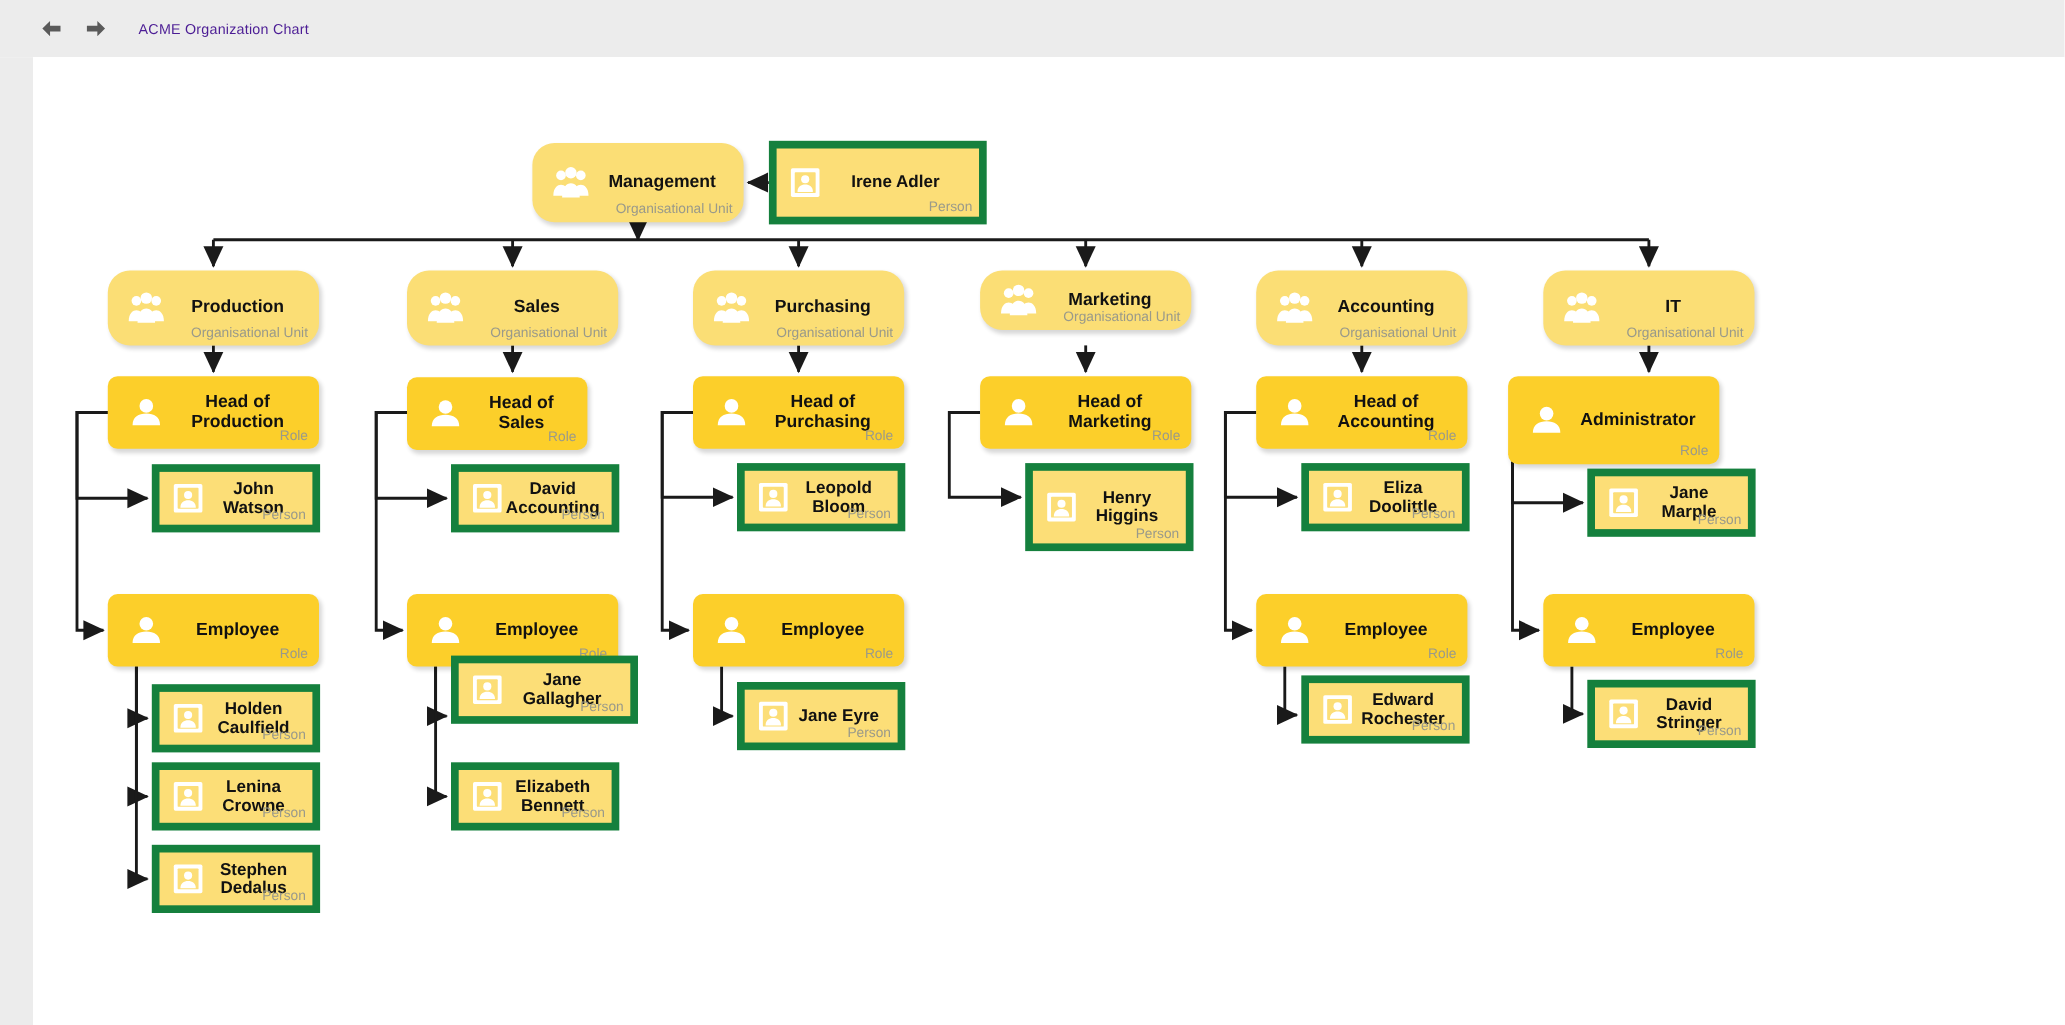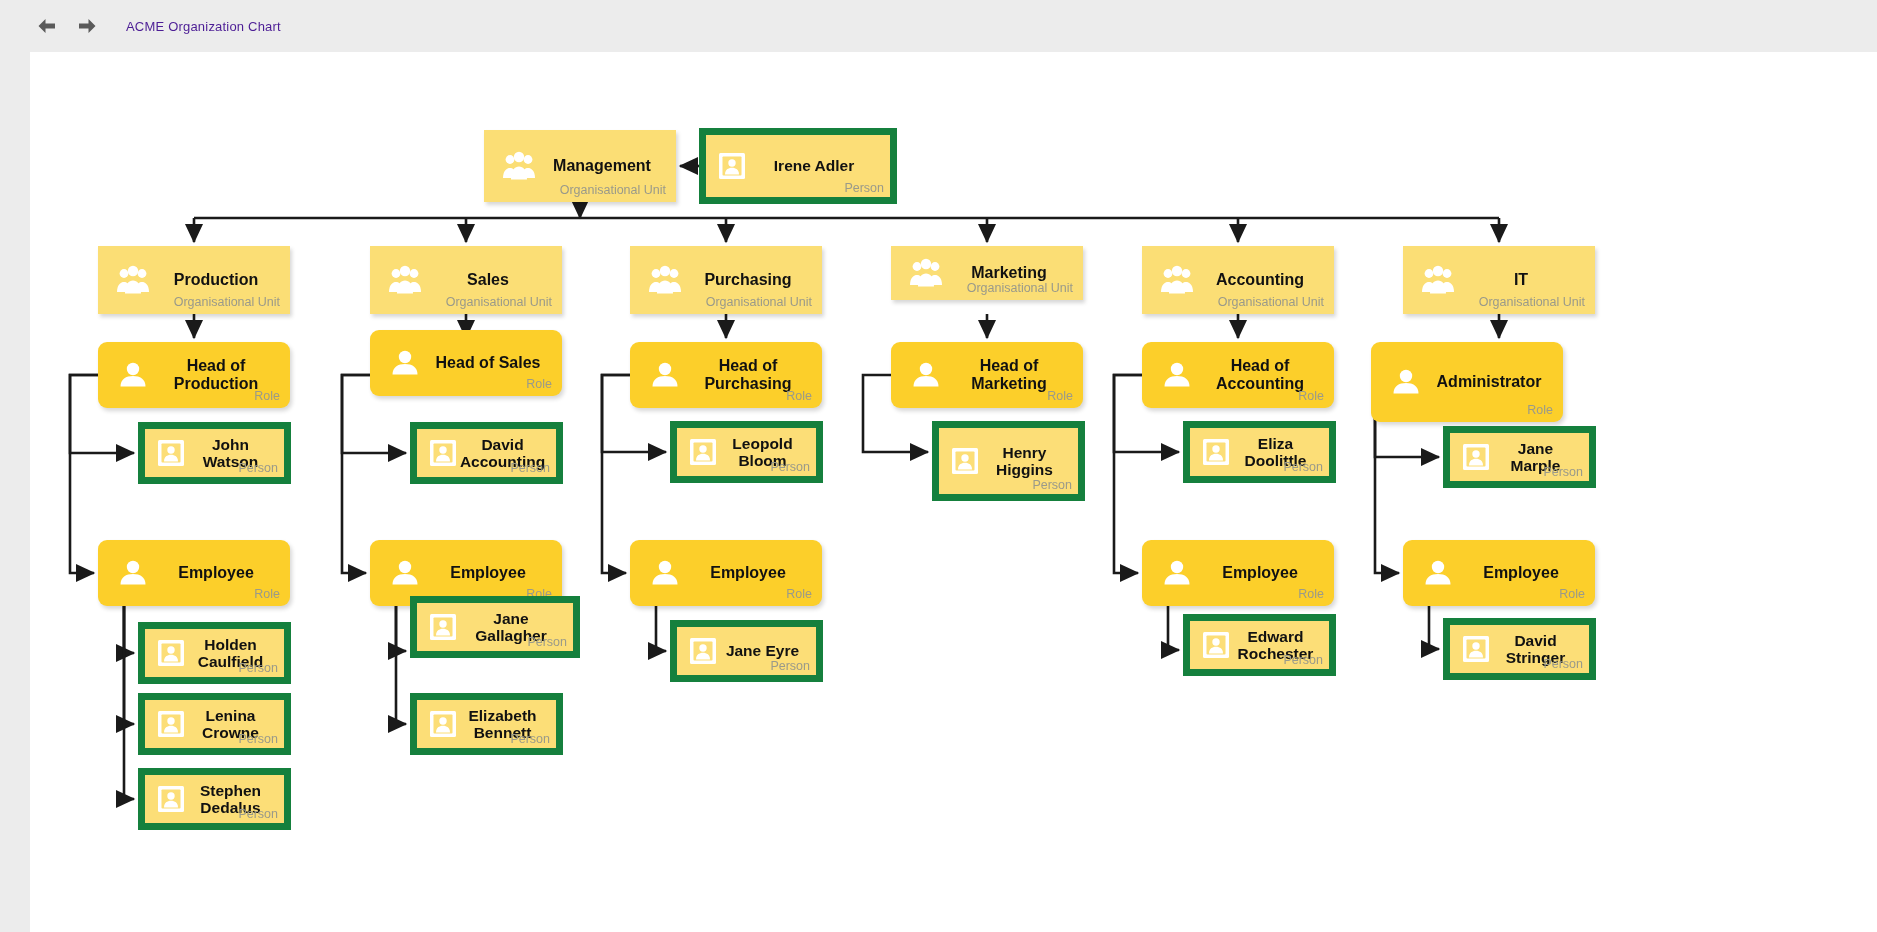--- a/index.html
+++ b/index.html
@@ -64,21 +64,21 @@
   .node-inner {
     position: relative;
     width: 100%; height: 100%;
     display: flex;
     align-items: center;
   }
 
   
   .node.ou .node-inner {
     background: #FBDE75;
-    border-radius: 0;
+    border-radius: 20px;
     box-shadow: 2px 3px 4px rgba(0,0,0,.16);
   }
   
   .node.role .node-inner {
     background: #FCCF2A;
     border-radius: 9px;
     box-shadow: 2px 3px 4px rgba(0,0,0,.16);
   }
   
   .node.person {
@@ -327,21 +327,21 @@
                 <circle cx="17" cy="6" r="5.2" fill="#fff"></circle>
                 <path d="M1 27 C1 19.5 5 17 8 17 C11 17 15 19.5 15 27 Z" fill="#fff"></path>
                 <path d="M19 27 C19 19.5 23 17 26 17 C29 17 33 19.5 33 27 Z" fill="#fff"></path>
                 <path d="M9 28.5 C9 19 13 15.5 17 15.5 C21 15.5 25 19 25 28.5 Z" fill="#fff"></path>
               </svg>
             </span>
             <span class="node-label">Sales</span>
             <span class="node-type">Organisational Unit</span>
           </div>
         </div>
-        <div class="node role" style="left: 340px; top: 278px; width: 192px; height: 66px; border-radius: 30px;">
+        <div class="node role" style="left: 340px; top: 291px; width: 164px; height: 66px; border-radius: 30px;">
           <div class="node-inner">
             <span class="node-icon">
               <svg width="30" height="30" viewBox="0 0 30 30">
                 <circle cx="15" cy="9" r="6.2" fill="#fff"></circle>
                 <path d="M2.5 26.5 C2.5 19 8 16 15 16 C22 16 27.5 19 27.5 26.5 Z" fill="#fff"></path>
               </svg>
             </span>
             <span class="node-label">Head of Sales</span>
             <span class="node-type">Role</span>
           </div>

